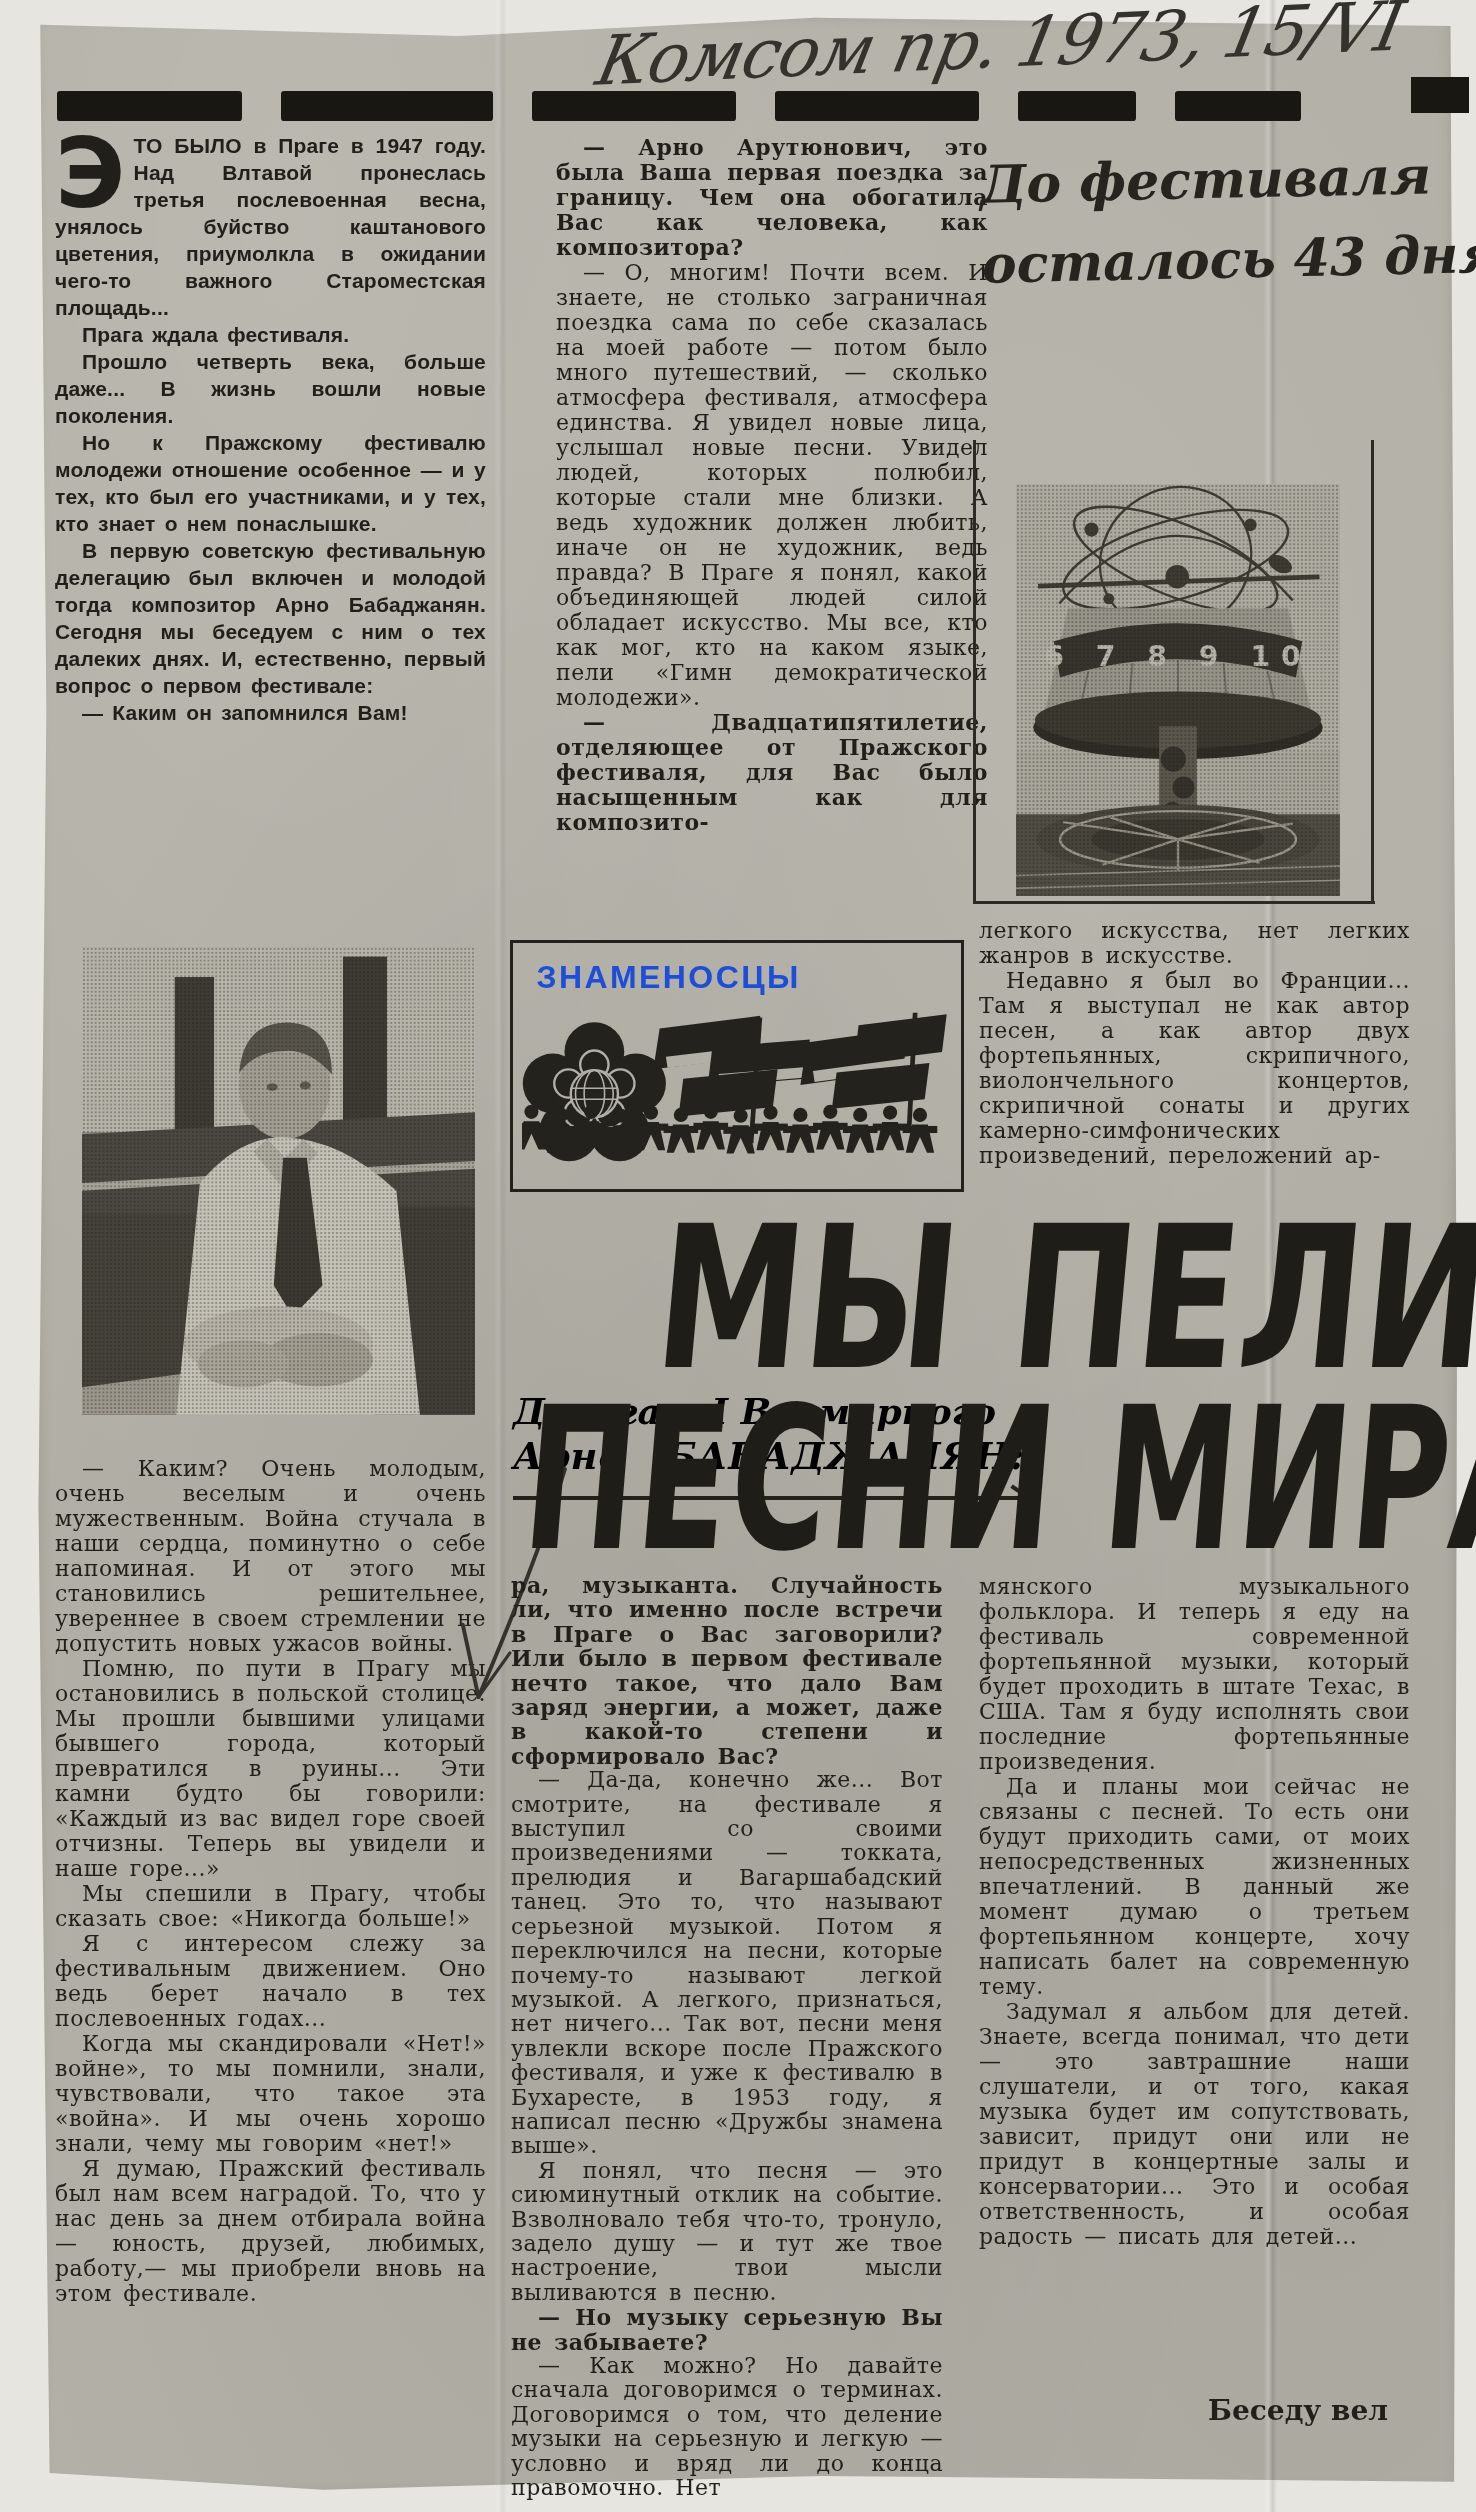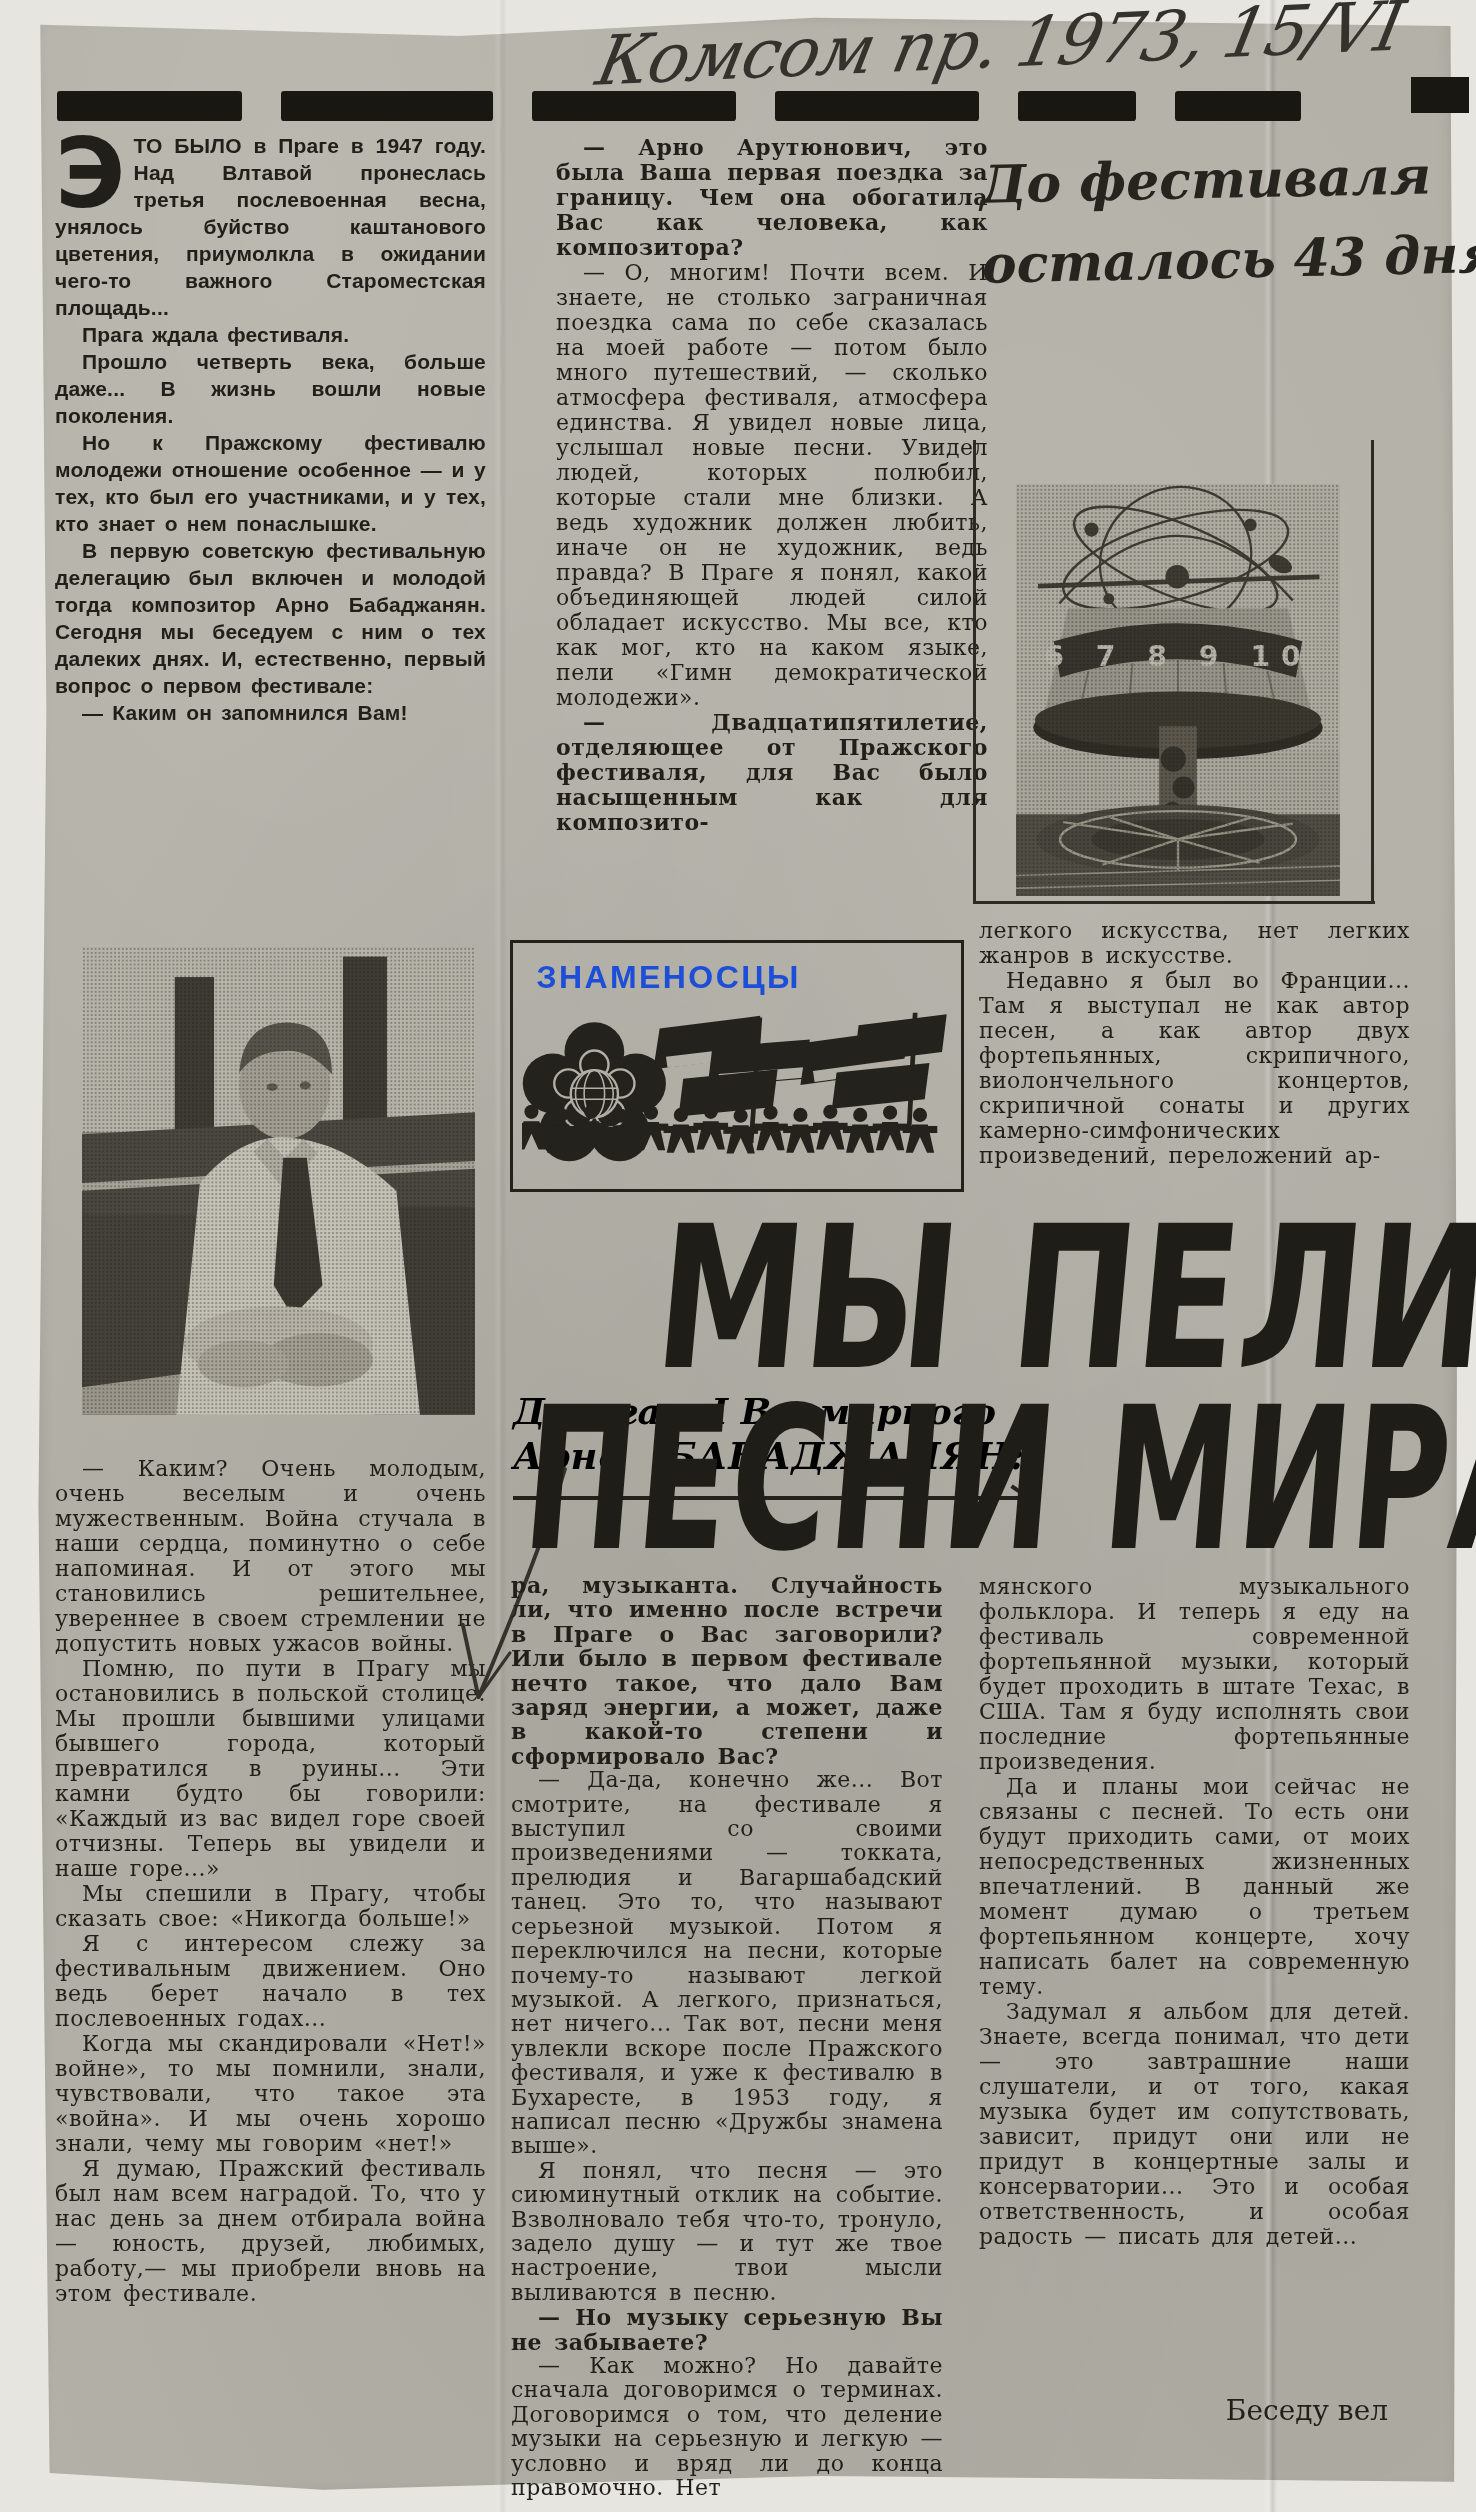--- a/index.html
+++ b/index.html
@@ -64,21 +64,21 @@
   .kicker-underline{position:absolute;left:513px;top:1496px;width:510px;height:3.9px;background:#23211b;}
   .kicker-underline::after{content:"";position:absolute;right:-4.7px;top:-7px;width:17.3px;height:3.9px;
     background:#23211b;transform:rotate(35deg);}
   .bigline{position:absolute;color:#1f1d17;font-family:"DejaVu Sans","Liberation Sans",sans-serif;
     font-weight:bold;font-size:198px;line-height:157px;letter-spacing:3.1px;
     transform-origin:left top;white-space:nowrap;}
   #big1{left:665px;top:1220px;transform:scaleX(.74) skewX(-7deg);}
   #big2{left:532px;top:1401px;transform:scaleX(.67) skewX(-7deg);}
   
   .byline{position:absolute;left:979px;top:2390px;width:409px;text-align:right;
-    font-family:"DejaVu Serif",serif;font-weight:normal;font-size:28px;line-height:41px;color:#211f1a;}
+    font-family:"DejaVu Serif",serif;font-weight:bold;font-size:28px;line-height:41px;color:#211f1a;}
   svg text{font-family:"DejaVu Sans",sans-serif;}
 </style>
 </head>
 <body>
 
 <div id="stage">
   <div class="clipping"></div>
   <div class="crease" style="left:1264px"></div>
   <div class="crease" style="left:494px;opacity:.5"></div>
 

